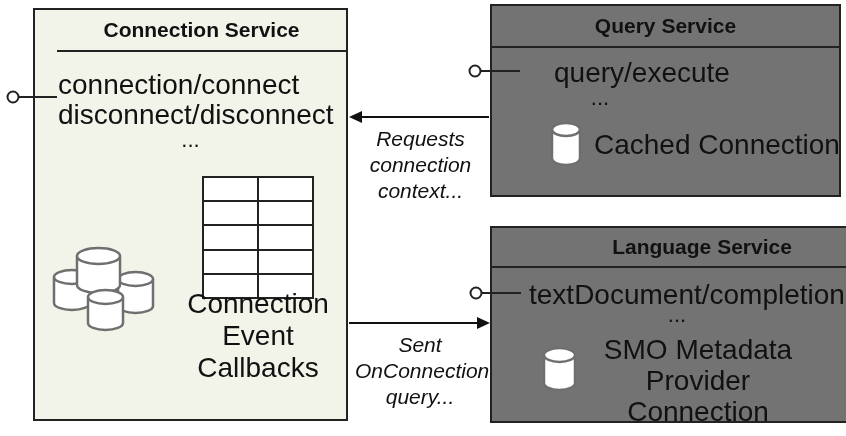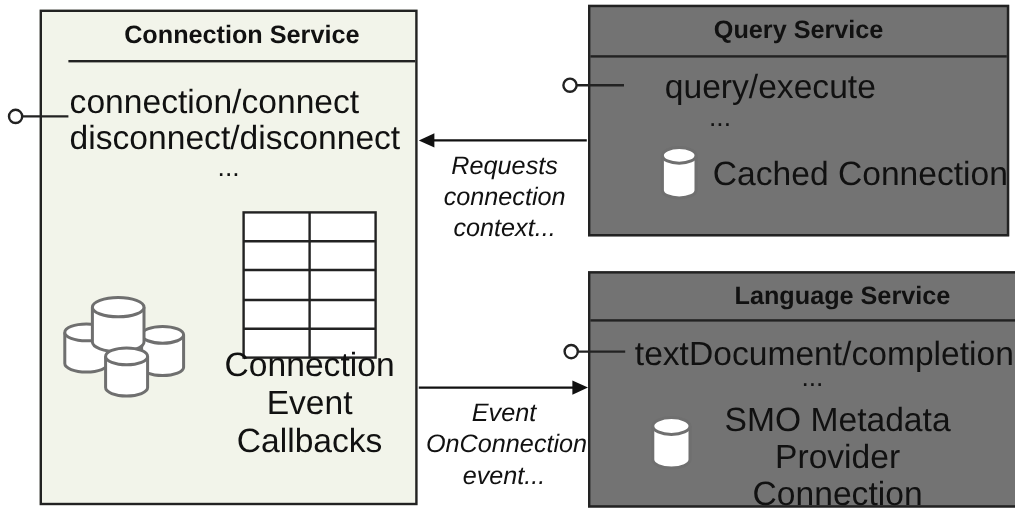--- a/index.html
+++ b/index.html
@@ -146,15 +146,15 @@
 
   <div class="txt" style="left:530px; top:58px;margin-left:24px;">query/execute</div>
   <div class="ellipsis" style="left:530px; top:88px; width:140px;">...</div>
   <div class="txt" style="left:529px; top:280px;">textDocument/completion</div>
 
   <div class="txt" style="left:594px; top:130px;">Cached Connection</div>
   <div class="ellipsis" style="left:607px; top:305px; width:140px;">...</div>
   <div class="txt txt-center" style="left:587px; top:334px; width:222px; line-height:31px;">SMO Metadata Provider Connection</div>
 
   <div class="note" style="left:358px; top:126px; width:125px;">Requests connection context...</div>
-  <div class="note" style="left:355px; top:332px; width:130px;">Event OnConnection event...</div>
+  <div class="note" style="left:355px; top:332px; width:130px;">Sent OnConnection query...</div>
 
 </div>
 
 </body></html>

